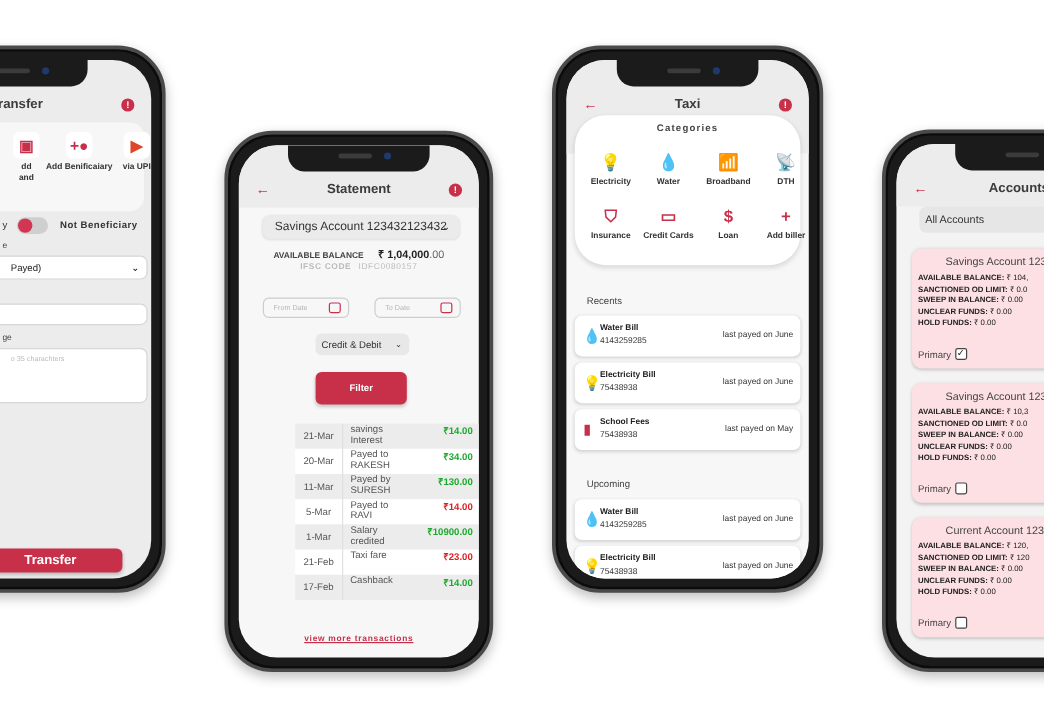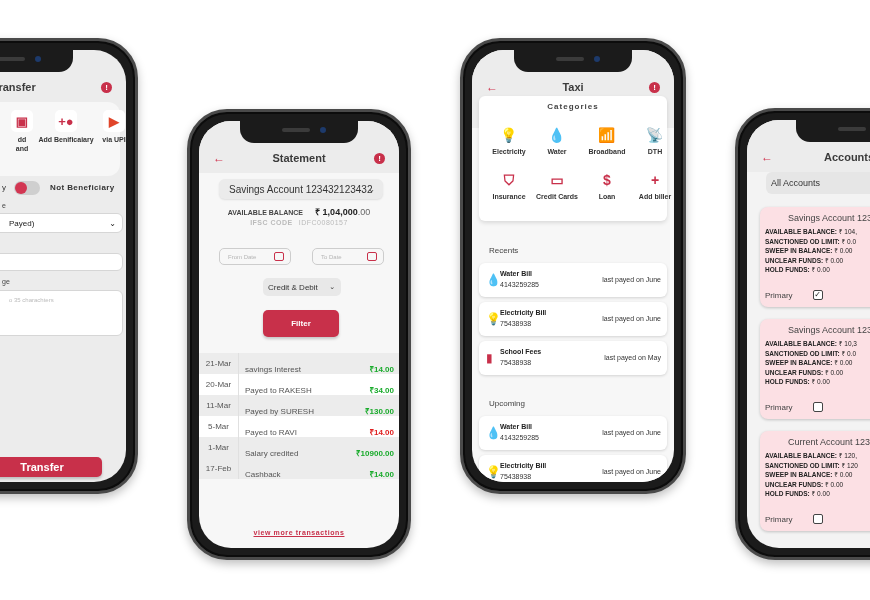--- a/index.html
+++ b/index.html
@@ -40,53 +40,53 @@
   .bal-row .amt { font-size: 9px; color: #222; margin-left: 10px; }
   .bal-row .dec { font-weight: normal; color: #666; }
   .ifsc-row { position: absolute; top: 98px; left: 0; right: 0; text-align: center; font-size: 7px; color: #bbb; letter-spacing: 0.5px; }
   .ifsc-row b { margin-right: 6px; }
   .date-box { position: absolute; top: 127px; width: 72px; height: 17px; border: 1px solid #cdcdcd; border-radius: 5px; font-size: 6px; color: #b5b5b5; display: flex; align-items: center; padding-left: 8px; background: #f7f7f7; }
   .date-box .cal { position: absolute; right: 6px; top: 3px; width: 10px; height: 9px; border: 1.5px solid #c8304a; border-radius: 2px; }
   .type-select { position: absolute; top: 157px; left: 64px; width: 78px; height: 18px; background: #e8e8e8; border-radius: 5px; font-size: 8px; color: #333; display: flex; align-items: center; padding-left: 5px; }
   .type-select .chev { position: absolute; right: 6px; font-size: 7px; }
   .tx-table { position: absolute; top: 232px; left: 0; right: 0; font-size: 8px; }
   .tx-head { height: 21px; background: #e6e6e6; display: flex; align-items: center; font-weight: bold; color: #333; border-radius: 4px; }
-  .tx-row { height: 21px; display: flex; align-items: flex-end; color: #555; }
+  .tx-row { height: 21px; display: flex; align-items: flex-start; color: #555; margin-left: 47px; }
   .tx-row:nth-child(even) { background: #ffffff; }
   .tx-row:nth-child(odd) { background: #ececec; }
   .c-date { width: 40px; text-align: center; border-right: 1px solid #e0e0e0; height: 100%; display: flex; align-items: center; justify-content: center; }
   .c-desc { flex: 1; padding-left: 6px; }
   .c-amt { width: 72px; text-align: right; padding-right: 5px; font-weight: bold; }
   .view-more { position: absolute; top: 408px; left: 0; right: 0; text-align: center; font-size: 7px; color: #c8304a; font-weight: bold; text-decoration: underline; letter-spacing: 0.6px; }
 
   
   #p3 { left: 460px; top: 38px; width: 226px; height: 456px; }
   #p3 .screen { background: #f7f7f7; }
   #p3 .topband { position: absolute; top: 0; left: 0; right: 0; height: 78px; background: #ececec; }
-  .cat-card { position: absolute; top: 46px; left: 7px; right: 7px; height: 125px; background: #fff; border-radius: 6px; box-shadow: 0 2px 4px rgba(0,0,0,0.12); }
+  .cat-card { position: absolute; top: 46px; left: 7px; right: 7px; height: 125px; background: #fff; border-radius: 26px; box-shadow: 0 2px 4px rgba(0,0,0,0.12); }
   .cat-title { position: absolute; top: 6px; left: 0; right: 0; text-align: center; font-size: 8px; font-weight: bold; color: #444; letter-spacing: 1px; }
   .cat { position: absolute; width: 48px; text-align: center; font-size: 7px; color: #333; font-weight: bold; line-height: 9px; }
   .cat .ic { font-size: 14px; color: #c8304a; height: 18px; line-height: 18px; margin-bottom: 3px; }
   .sec-title { position: absolute; left: 17px; font-size: 8px; font-weight: normal; color: #444; }
   .bill { position: absolute; left: 7px; right: 7px; height: 34px; background: #fff; border-radius: 6px; box-shadow: 0 1px 3px rgba(0,0,0,0.15); }
   .bill .ic { position: absolute; left: 7px; top: 10px; font-size: 12px; color: #c8304a; }
   .bill .name { position: absolute; left: 21px; top: 7px; font-size: 7px; font-weight: bold; color: #222; }
   .bill .num { position: absolute; left: 21px; top: 18px; font-size: 7px; color: #333; }
   .bill .last { position: absolute; right: 6px; top: 13px; font-size: 7px; color: #333; }
 
   
   #p4 { left: 735px; top: 108px; width: 240px; height: 452px; }
   #p4 .screen { background: #f3f3f3; }
   #p4 .topband { position: absolute; top: 0; left: 0; right: 0; height: 52px; background: #ececec; }
   .all-select { position: absolute; top: 52px; left: 19px; width: 200px; height: 22px; background: #e6e6e6; border-radius: 6px; font-size: 9px; color: #333; display: flex; align-items: center; padding-left: 5px; }
   .acct-card { position: absolute; left: 13px; width: 210px; height: 100px; background: #fce0e4; border-radius: 8px; box-shadow: 0 1px 3px rgba(0,0,0,0.2); }
   .acct-card .name { position: absolute; top: 6px; left: 28px; font-size: 9px; color: #444; white-space: nowrap; }
   .acct-card .lines { position: absolute; top: 20px; left: 5px; font-size: 6.5px; line-height: 9.5px; color: #222; white-space: nowrap; }
   .acct-card .lines b { font-weight: bold; }
-  .acct-card .primary { position: absolute; top: 83px; left: 5px; font-size: 8px; color: #444; display: flex; align-items: center; gap: 20px; }
+  .acct-card .primary { position: absolute; top: 83px; left: 5px; font-size: 8px; color: #444; display: flex; align-items: center; gap: 3px; }
   .chk { width: 10px; height: 10px; border: 1px solid #444; border-radius: 2px; background: #fff; font-size: 8px; line-height: 8px; text-align: center; color: #222; }
 </style>
 </head>
 <body>
 
 <div class="stage">
 
   <div class="phone" id="p1">
     <div class="screen">
       <div class="notch">
@@ -191,20 +191,25 @@
             </div>
             <div class="tx-row" style="background: rgb(255, 255, 255);">
               <div class="c-date">5-Mar</div>
               <div class="c-desc">Payed to RAVI</div>
               <div class="c-amt" style="color: rgb(224, 32, 32);">₹14.00</div>
             </div>
             <div class="tx-row" style="background: rgb(236, 236, 236);">
               <div class="c-date">1-Mar</div>
               <div class="c-desc">Salary credited</div>
               <div class="c-amt" style="color: rgb(26, 171, 44);">₹10900.00</div>
+            </div>
+            <div class="tx-row" style="background: rgb(255, 255, 255);">
+              <div class="c-date">21-Feb</div>
+              <div class="c-desc">Taxi fare</div>
+              <div class="c-amt" style="color: rgb(224, 32, 32);">₹23.00</div>
             </div>
             <div class="tx-row" style="background: rgb(236, 236, 236);">
               <div class="c-date">17-Feb</div>
               <div class="c-desc">Cashback</div>
               <div class="c-amt" style="color: rgb(26, 171, 44);">₹14.00</div>
             </div>
           </div>
       </div>
       <div class="view-more">view more transactions</div>
     </div>

